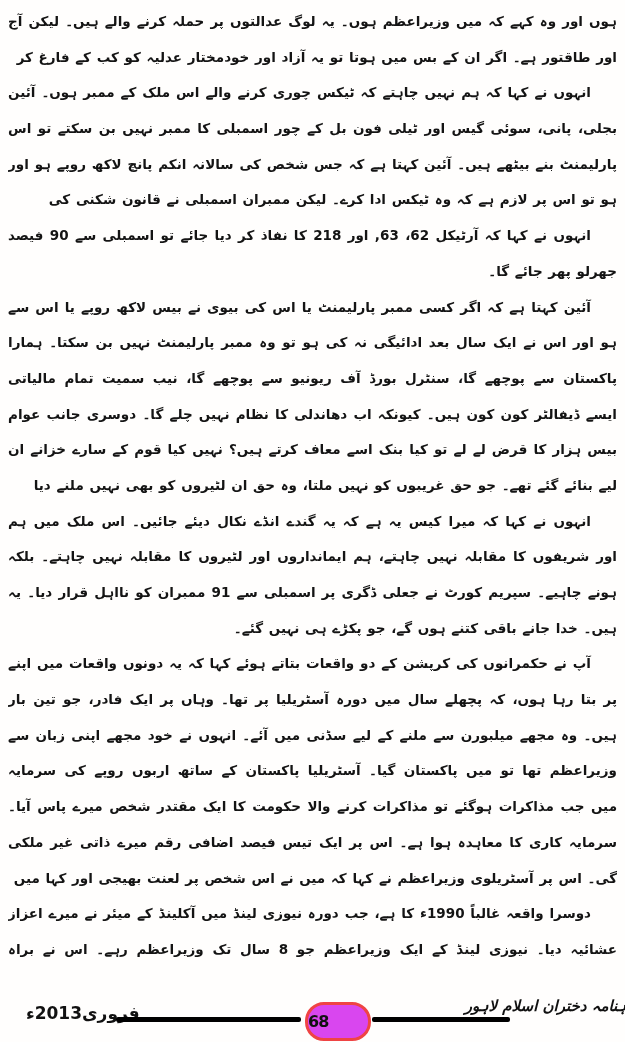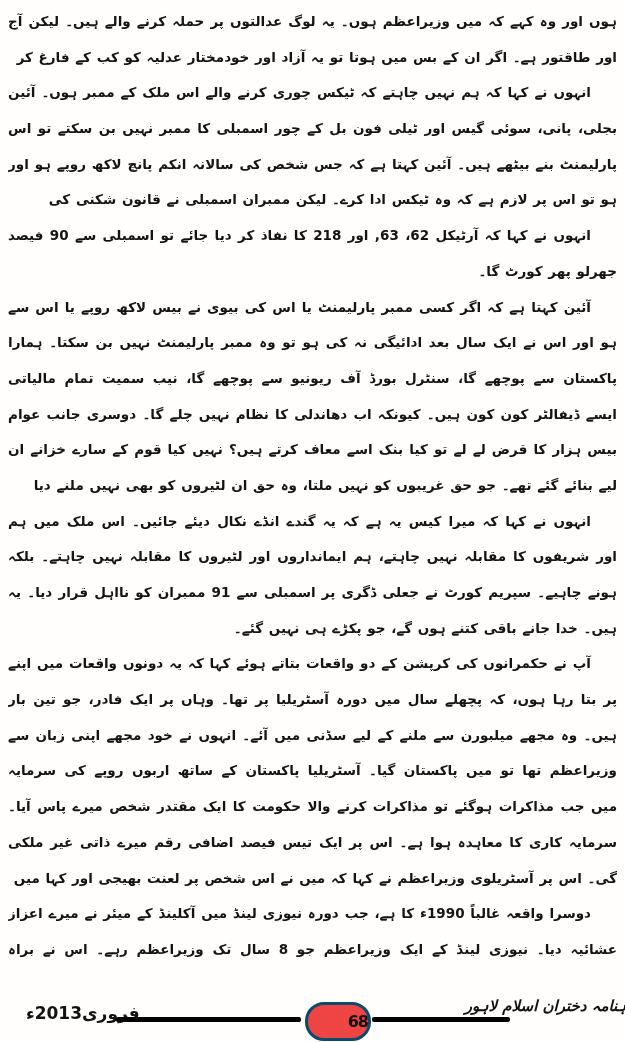--- a/index.html
+++ b/index.html
@@ -76,26 +76,26 @@
     border-radius: 2px;
   }
   .bar-left  { left: 100px; width: 185px; }
   .bar-right { left: 356px; width: 138px; }
   .page-pill {
     position: absolute;
     left: 289px;
     top: 6px;
     width: 60px;
     height: 33px;
-    background: #ef4444;
-    border: 3px solid #0c4a6e;
+    background: #d946ef;
+    border: 3px solid #ef4444;
     border-radius: 19px;
     display: flex;
     align-items: center;
-    justify-content: flex-end;
+    justify-content: flex-start;
   }
   .page-pill span {
     font-size: 16px;
     font-weight: bold;
     letter-spacing: -1px;
     color: #111;
   }
 </style>
 </head>
 <body>
@@ -104,21 +104,21 @@
 
   <div class="article">
 
   <div class="line">ہوں اور وہ کہے کہ میں وزیراعظم ہوں۔ یہ لوگ عدالتوں پر حملہ کرنے والے ہیں۔ لیکن آج کی عدلیہ جرات مند</div>
       <div class="line end">اور طاقتور ہے۔ اگر ان کے بس میں ہوتا تو یہ آزاد اور خودمختار عدلیہ کو کب کے فارغ کر چکے ہوتے۔</div>
       <div class="line start">انہوں نے کہا کہ ہم نہیں چاہتے کہ ٹیکس چوری کرنے والے اس ملک کے ممبر ہوں۔ آئین کہتا ہے کہ</div>
       <div class="line">بجلی، پانی، سوئی گیس اور ٹیلی فون بل کے چور اسمبلی کا ممبر نہیں بن سکتے تو اس ملک میں سینکڑوں چور ممبران</div>
       <div class="line">پارلیمنٹ بنے بیٹھے ہیں۔ آئین کہتا ہے کہ جس شخص کی سالانہ انکم پانچ لاکھ روپے ہو اور ماہانہ اکتالیس ہزار روپے</div>
       <div class="line end">ہو تو اس پر لازم ہے کہ وہ ٹیکس ادا کرے۔ لیکن ممبران اسمبلی نے قانون شکنی کی انتہاء کر دی ہے۔</div>
       <div class="line start">انہوں نے کہا کہ آرٹیکل 62، 63, اور 218 کا نفاذ کر دیا جائے تو اسمبلی سے 90 فیصد نااہل لوگوں کا</div>
-      <div class="line end">جھرلو پھر کورٹ گا۔</div>
+      <div class="line end">جھرلو پھر جائے گا۔</div>
       <div class="line start">آئین کہتا ہے کہ اگر کسی ممبر پارلیمنٹ یا اس کی بیوی نے بیس لاکھ روپے یا اس سے زیادہ کا قرض لیا</div>
       <div class="line">ہو اور اس نے ایک سال بعد ادائیگی نہ کی ہو تو وہ ممبر پارلیمنٹ نہیں بن سکتا۔ ہمارا مارچ اسٹیٹ بنک آف</div>
       <div class="line">پاکستان سے پوچھے گا، سنٹرل بورڈ آف ریونیو سے پوچھے گا، نیب سمیت تمام مالیاتی اداروں سے پوچھے گا کہ</div>
       <div class="line">ایسے ڈیفالٹر کون کون ہیں۔ کیونکہ اب دھاندلی کا نظام نہیں چلے گا۔ دوسری جانب عوام میں اگر کوئی بیس لاکھ تو کیا</div>
       <div class="line">بیس ہزار کا قرض لے لے تو کیا بنک اسے معاف کرتے ہیں؟ نہیں کیا قوم کے سارے خزانے ان لٹیروں کے</div>
       <div class="line end">لیے بنائے گئے تھے۔ جو حق غریبوں کو نہیں ملتا، وہ حق ان لٹیروں کو بھی نہیں ملنے دیا جائے گا۔</div>
       <div class="line start">انہوں نے کہا کہ میرا کیس یہ ہے کہ یہ گندے انڈے نکال دیئے جائیں۔ اس ملک میں ہم بدمعاشوں</div>
       <div class="line">اور شریفوں کا مقابلہ نہیں چاہتے، ہم ایمانداروں اور لٹیروں کا مقابلہ نہیں چاہتے۔ بلکہ سب کے مساوی حقوق</div>
       <div class="line">ہونے چاہیے۔ سپریم کورٹ نے جعلی ڈگری پر اسمبلی سے 91 ممبران کو نااہل قرار دیا۔ یہ وہ ہیں، جو پکڑے گئے</div>
       <div class="line end">ہیں۔ خدا جانے باقی کتنے ہوں گے، جو پکڑے ہی نہیں گئے۔</div>

